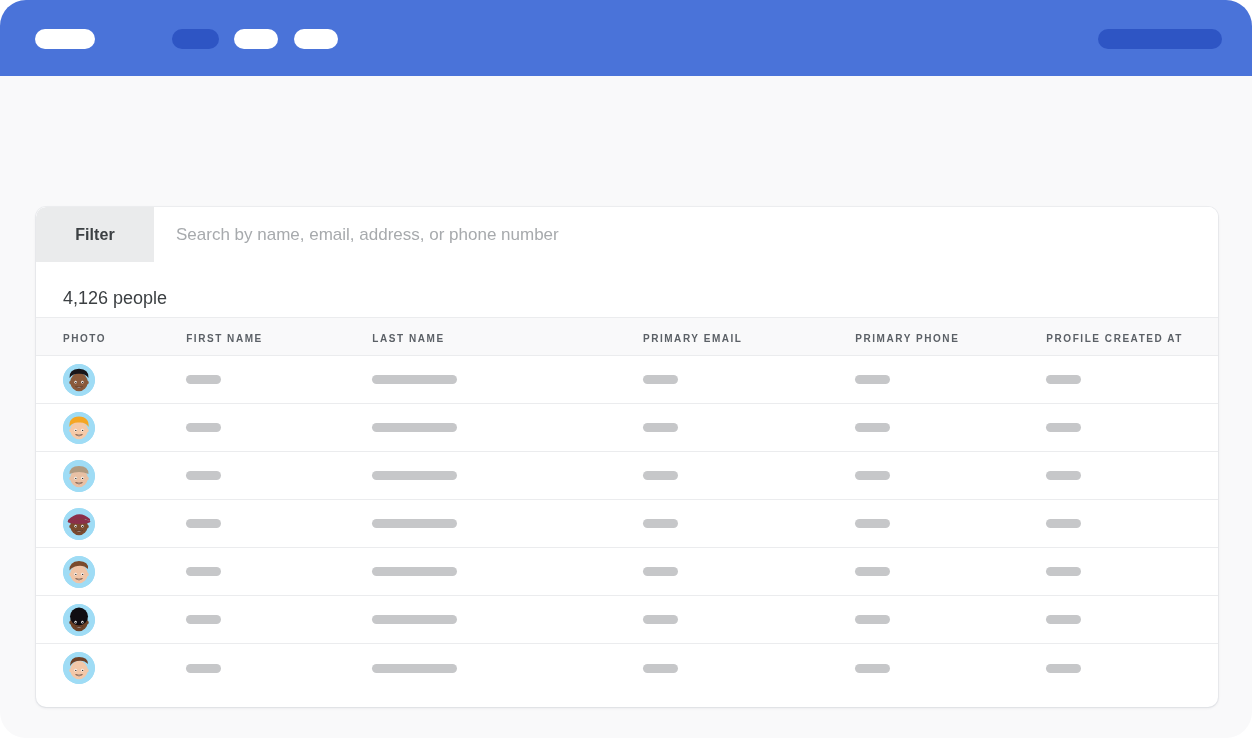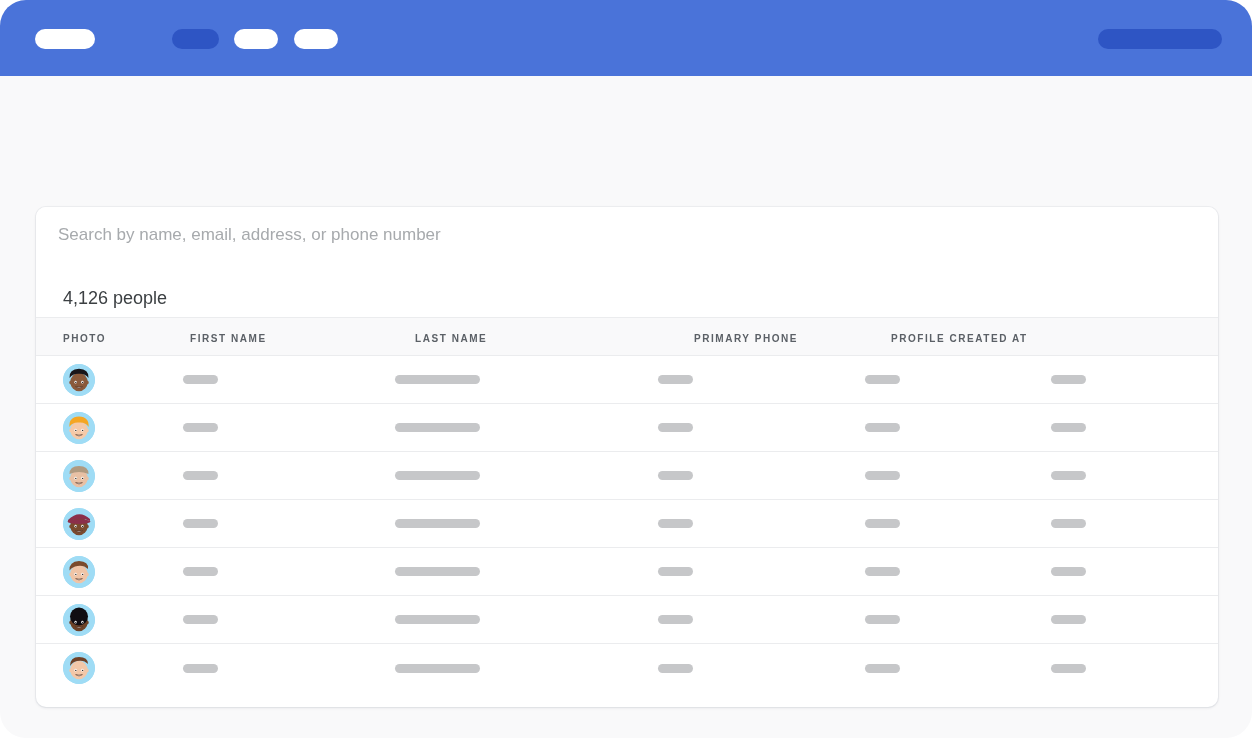--- a/index.html
+++ b/index.html
@@ -166,21 +166,21 @@
     display: flex;
     align-items: center;
     height: 48px;
     background: #ffffff;
     border-bottom: 1px solid #ebecee;
   }
   .table-row:last-child { border-bottom: none; }
 
   
   .c-photo   { width: 154px; padding-left: 27px; }
-  .c-first   { width: 225px; }
+  .c-first   { width: 192px; }
   .c-last    { width: 279px; }
   .c-email   { width: 219px; }
   .c-phone   { width: 197px; }
   .c-created { width: 177px; }
 
   
   .skel {
     height: 9px;
     border-radius: 5px;
     background: #c6c7c9;
@@ -210,38 +210,44 @@
     <div class="nav-pill" id="nav-item-1"></div>
     <div class="nav-pill" id="nav-item-2"></div>
     <div class="nav-pill" id="nav-item-3"></div>
     <div class="nav-pill" id="nav-account"></div>
   </div>
 
 
   <div id="content-card">
 
     <div id="filter-bar">
+      <div id="filter-tab">
+        <span id="filter-tab-label">Filter</span>
+      </div>
       <input id="search-input" type="text" placeholder="Search by name, email, address, or phone number" style="">
     </div>
 
     <div id="count-row">
       <span id="count-label">4,126 people</span>
     </div>
 
     <div id="people-table">
 
       <div id="table-head-row">
         <div class="c-photo">
           <span class="col-head">Photo</span>
         </div>
         <div class="c-first">
           <span class="col-head">First Name</span>
         </div>
         <div class="c-last">
           <span class="col-head">Last Name</span>
+        </div>
+        <div class="c-email">
+          <span class="col-head">Primary Email</span>
         </div>
         <div class="c-phone">
           <span class="col-head">Primary Phone</span>
         </div>
         <div class="c-created">
           <span class="col-head">Profile Created At</span>
         </div>
       </div>
 
       <div id="table-body">

